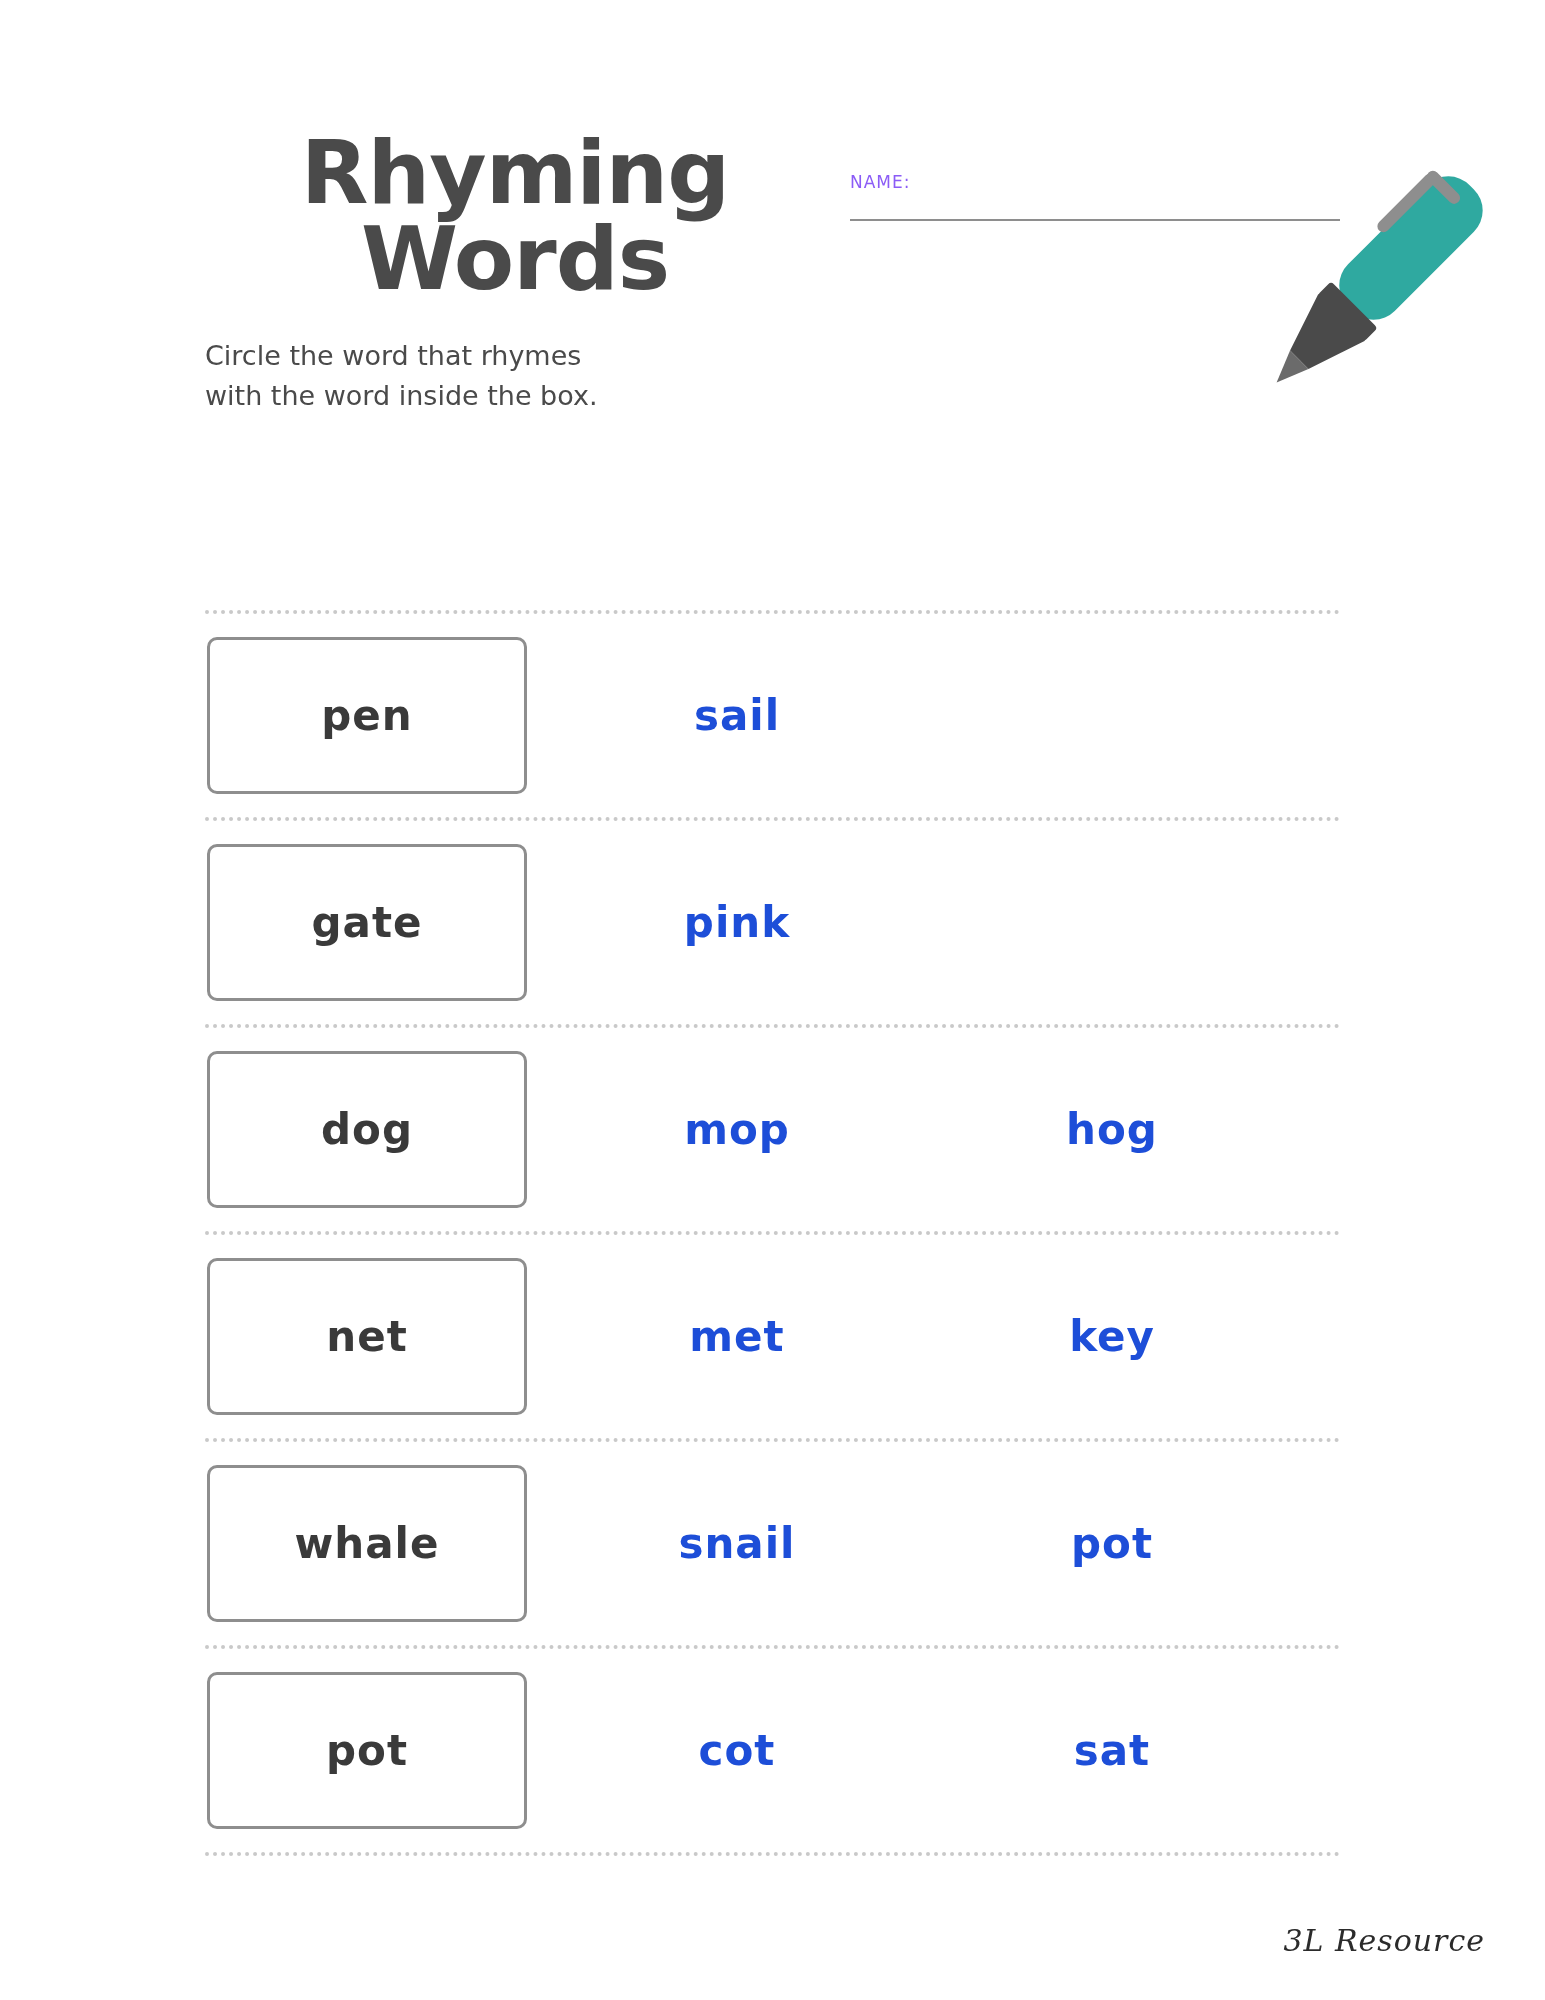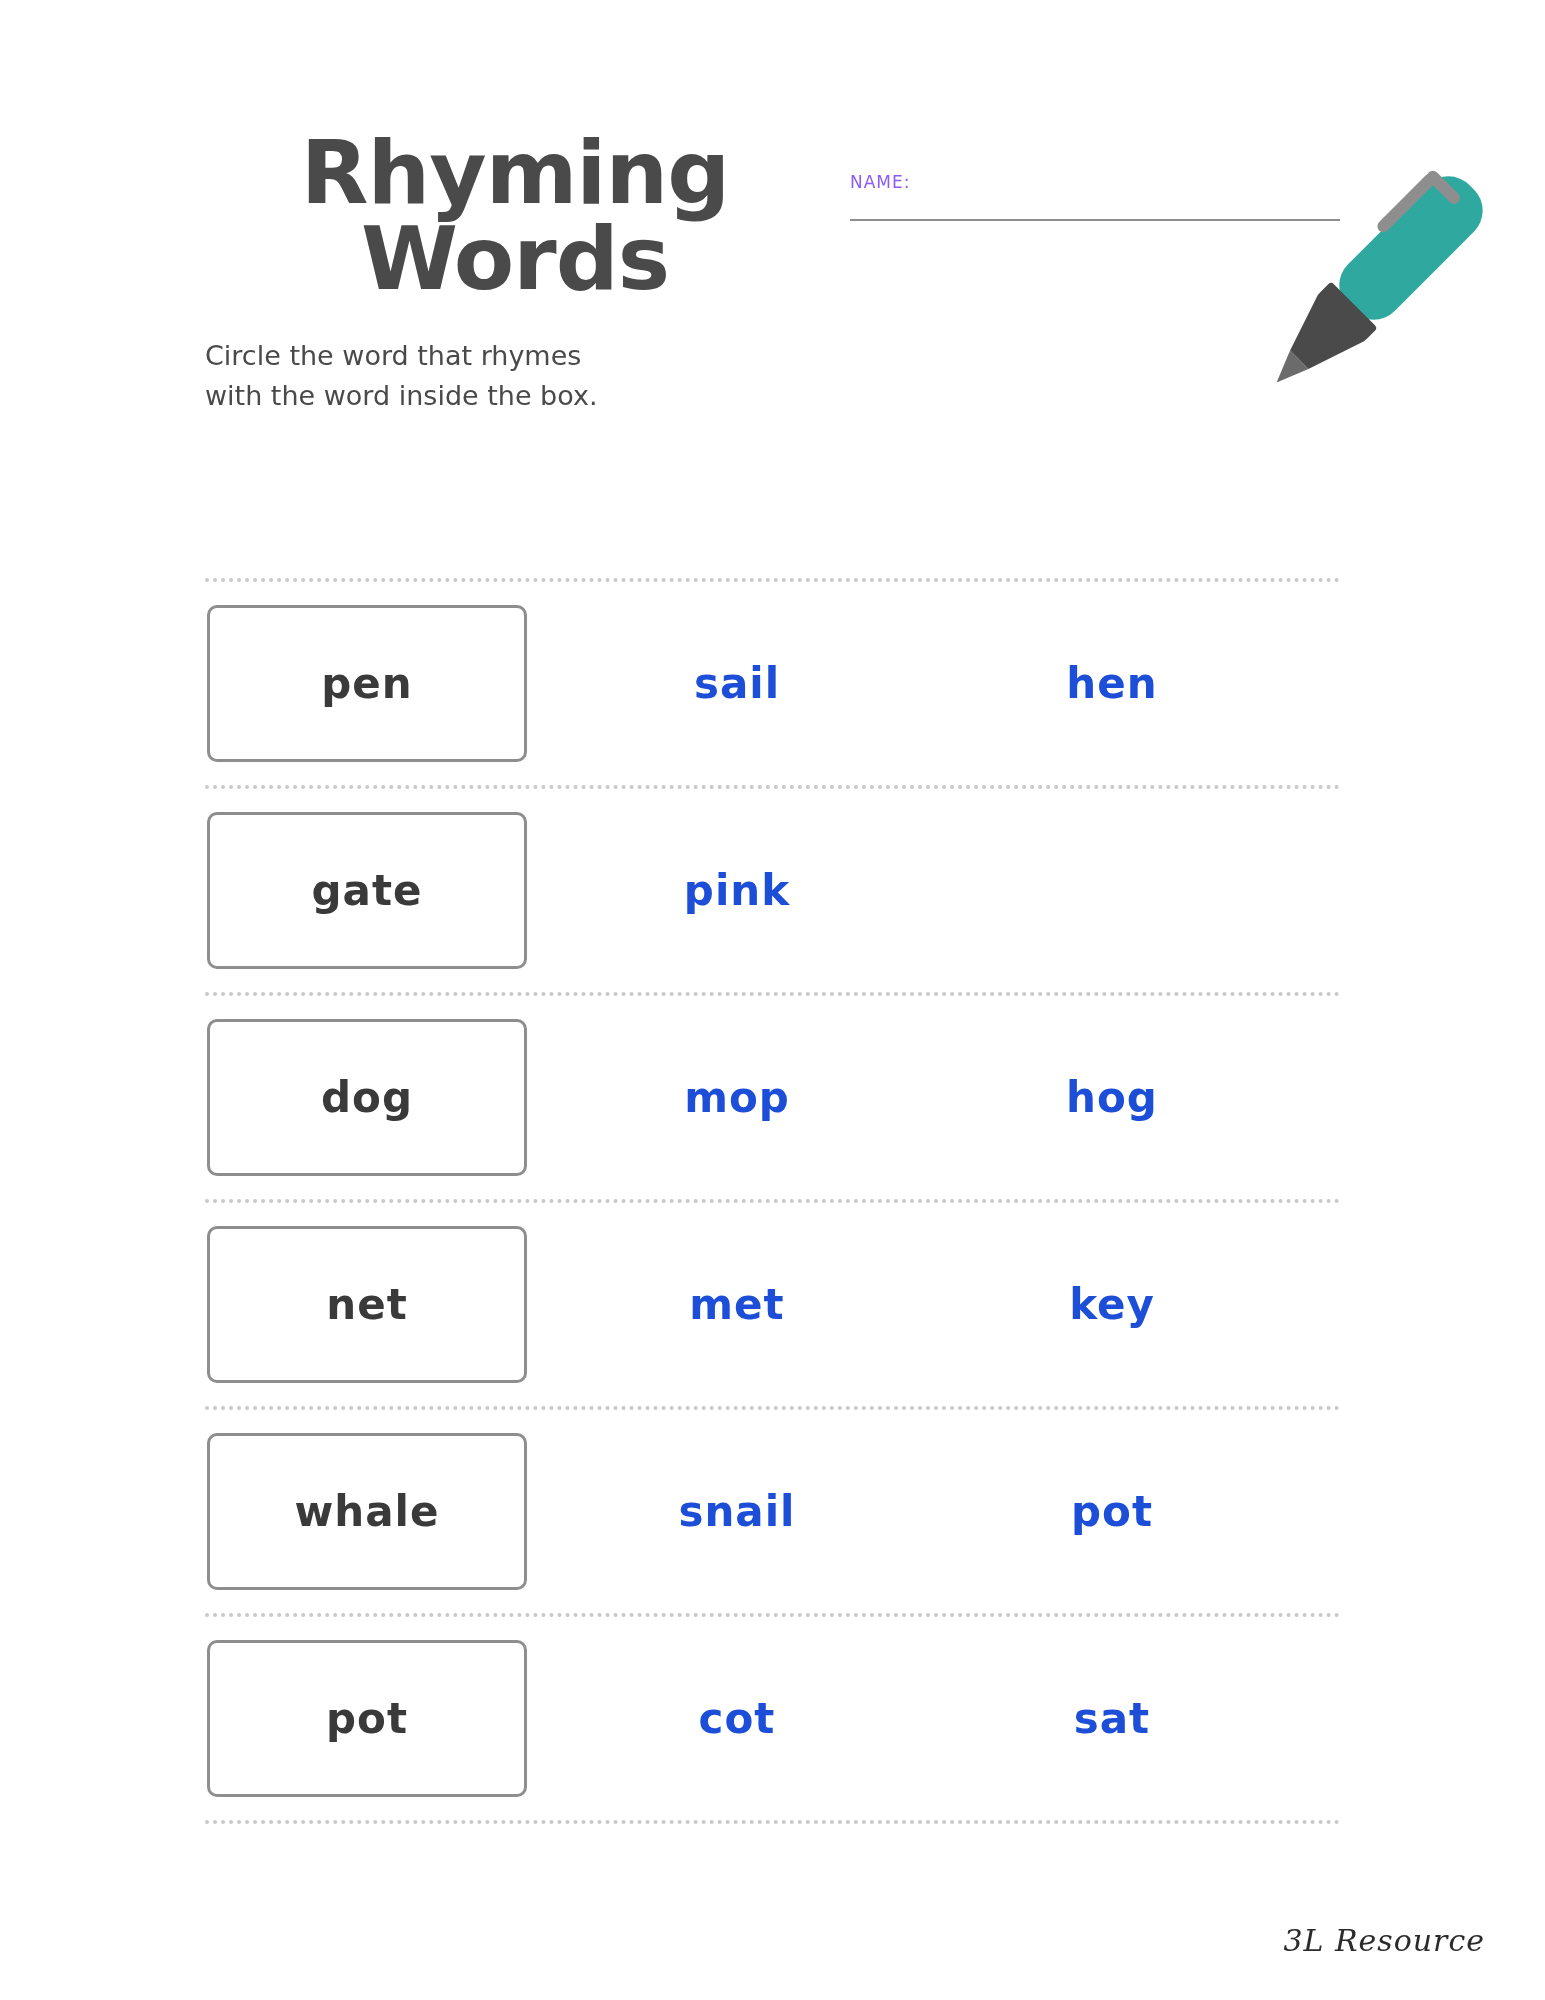--- a/index.html
+++ b/index.html
@@ -84,21 +84,21 @@
     right: 40px;
     top: 130px;
     width: 280px;
     height: 280px;
   }
 
   
   .rows {
     position: absolute;
     left: 205px;
-    top: 578px;
+    top: 610px;
     width: 1135px;
   }
   .divider {
     height: 0;
     border-top: 4px dotted #c9c9c9;
     width: 100%;
     margin: 0;
   }
   .row {
     display: flex;
@@ -188,21 +188,20 @@
 
   <div class="rows">
 
     <div class="divider"></div>
 
     <div class="row">
       <div class="word-box">
         <span>pen</span>
       </div>
       <div class="choice choice-1">sail</div>
-      <div class="choice choice-2">hen</div>
     </div>
 
     <div class="divider"></div>
 
     <div class="row">
       <div class="word-box">
         <span>gate</span>
       </div>
       <div class="choice choice-1">pink</div>
     </div>

